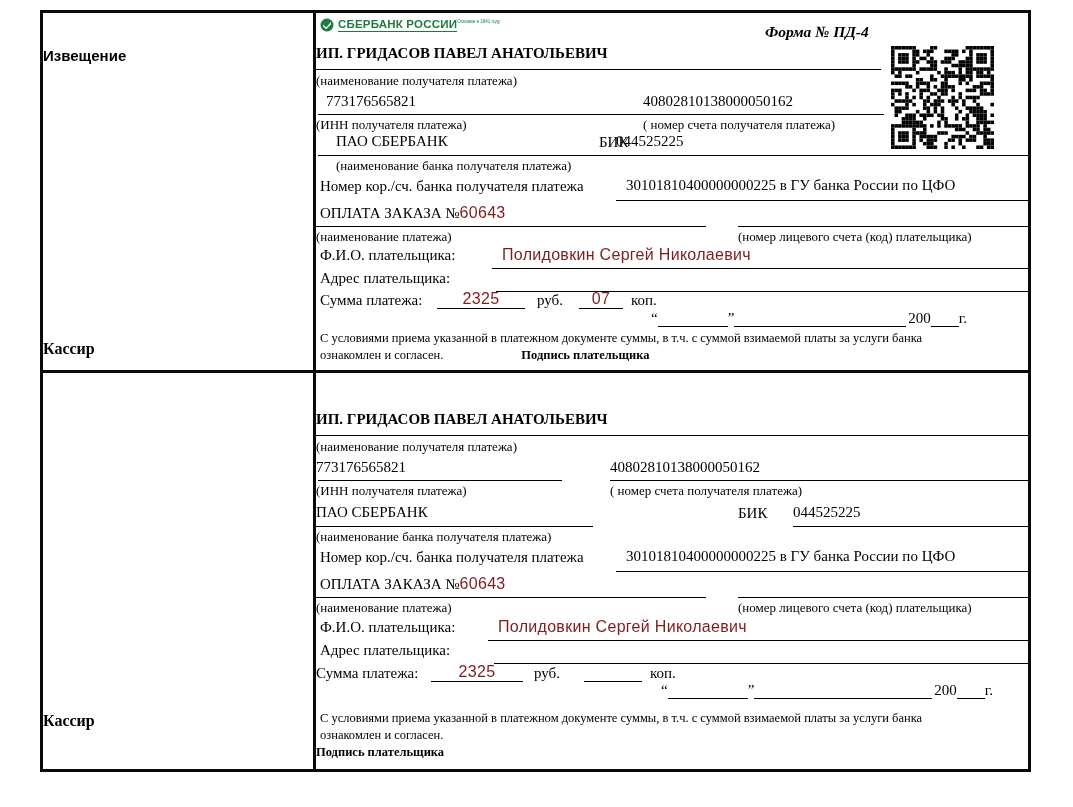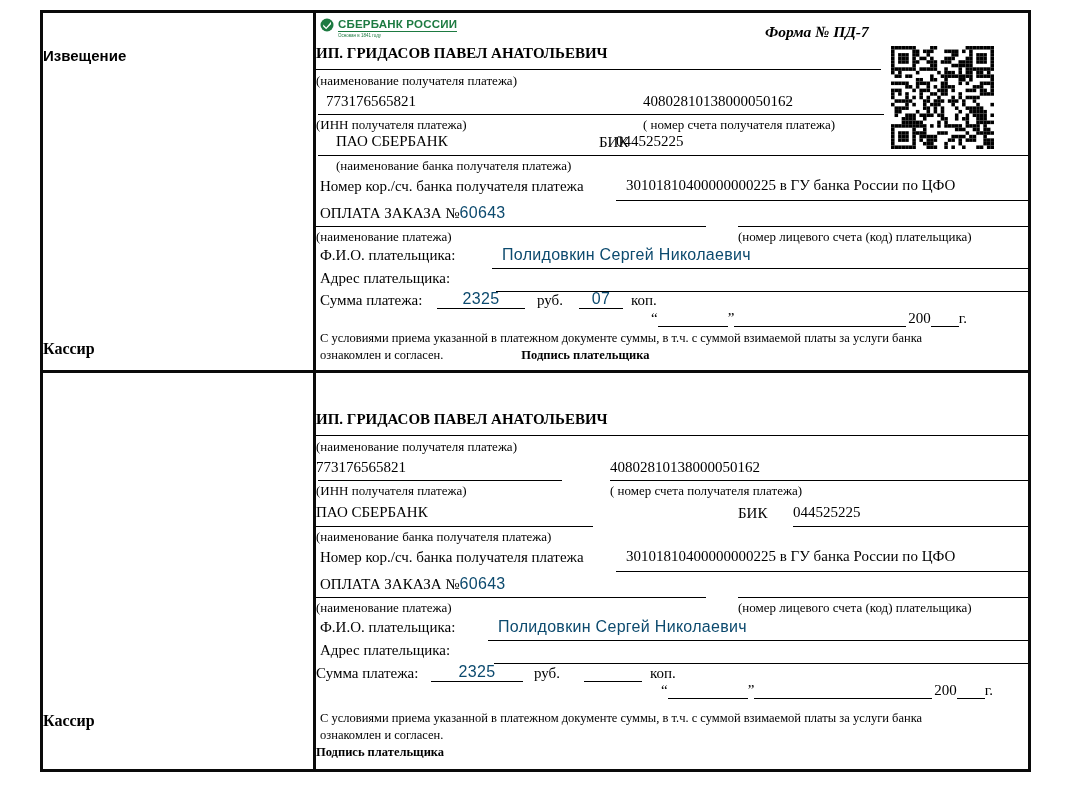--- a/index.html
+++ b/index.html
@@ -9,27 +9,27 @@
   .sec1{top:0;height:357px;border-bottom:3px solid #0a0a0a;}
   .sec2{top:360px;bottom:0;}
   .stub{position:absolute;left:0;top:0;bottom:0;width:270px;border-right:3px solid #0a0a0a;}
   .content{position:absolute;left:273px;top:0;right:0;bottom:0;font-size:15px;}
   .ab{position:absolute;}
   .ctr{text-align:left;}
   .b{font-weight:bold;}
   .lbl{font-size:13px;}
   .small{font-size:12.5px;line-height:1.35;}
   .hl{position:absolute;height:0;border-top:1.5px solid #000;}
-  .hand{font-family:"Liberation Sans","DejaVu Sans",sans-serif;color:#0c4a6e;font-size:16px;letter-spacing:.3px;}
+  .hand{font-family:"Liberation Sans","DejaVu Sans",sans-serif;color:#7f1d1d;font-size:16px;letter-spacing:.3px;}
   .uspan{display:inline-block;border-bottom:1.5px solid #000;text-align:center;}
   .stub-sans{font-family:"Liberation Sans","DejaVu Sans",sans-serif;font-weight:bold;font-size:15px;}
   .stub-serif{font-weight:bold;font-size:16px;}
   .forma{font-weight:bold;font-style:italic;font-size:15.5px;}
   .logo{display:flex;align-items:flex-start;gap:4px;}
-  .logo-txt{display:flex;flex-direction:column;}
+  .logo-txt{display:flex;flex-direction:row;}
   .logo-title{color:var(--green,#1d7a41);font-family:"Liberation Sans",sans-serif;font-weight:bold;font-size:11.5px;border-bottom:1.5px solid var(--green,#1d7a41);padding-bottom:1px;letter-spacing:.2px;white-space:nowrap;}
   .logo-sub{color:var(--green,#1d7a41);font-family:"Liberation Sans",sans-serif;font-size:4.5px;margin-top:1px;}
   .dategrp{display:flex;align-items:flex-end;font-size:15px;}
   .dl{display:inline-block;border-bottom:1.5px solid #000;height:15px;}
   .sig{font-weight:bold;margin-left:78px;}
   .nw{white-space:nowrap;}
 </style>
 </head>
 <body>
 
@@ -45,21 +45,21 @@
       <div class="ab logo" style="left:4px;top:5px;">
         <svg width="14" height="14" viewBox="0 0 14 14">
           <circle cx="7" cy="7" r="6.5" fill="#1d7a41"></circle>
           <path d="M3.2 6.5 L6.2 9.5 L11 3.8 L11 6.2 L6.2 11.2 L3.2 8.4 Z" fill="#ffffff"></path>
         </svg>
         <div class="logo-txt">
           <span class="logo-title">СБЕРБАНК РОССИИ</span>
           <span class="logo-sub">Основан в 1841 году</span>
         </div>
       </div>
-      <div class="ab forma" style="left:449px;top:10px;width:170px;">Форма № ПД-7</div>
+      <div class="ab forma" style="left:449px;top:10px;width:170px;">Форма № ПД-4</div>
 
       <svg class="ab" style="left:575px;top:33px;" width="103" height="103" id="qr1">
           <rect x="0.00" y="0.00" width="3.55" height="3.55" fill="#000"></rect>
           <rect x="3.55" y="0.00" width="3.55" height="3.55" fill="#000"></rect>
           <rect x="7.10" y="0.00" width="3.55" height="3.55" fill="#000"></rect>
           <rect x="10.66" y="0.00" width="3.55" height="3.55" fill="#000"></rect>
           <rect x="14.21" y="0.00" width="3.55" height="3.55" fill="#000"></rect>
           <rect x="17.76" y="0.00" width="3.55" height="3.55" fill="#000"></rect>
           <rect x="21.31" y="0.00" width="3.55" height="3.55" fill="#000"></rect>
           <rect x="39.07" y="0.00" width="3.55" height="3.55" fill="#000"></rect>

